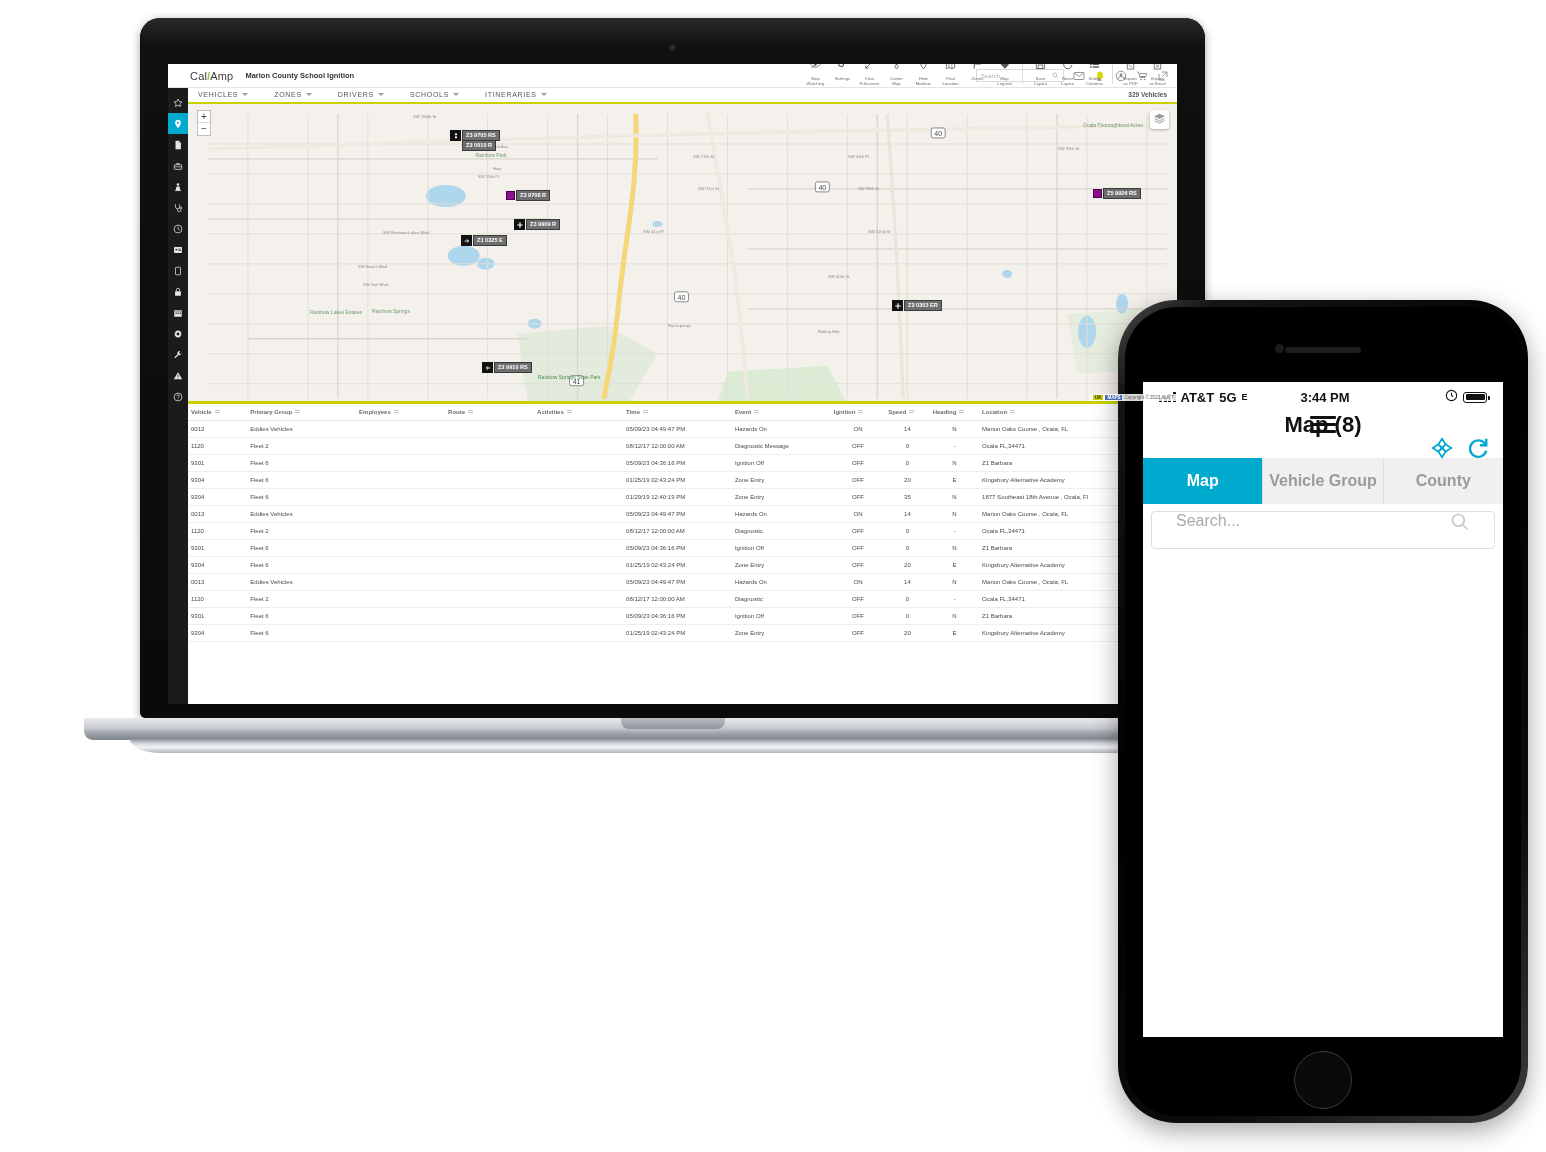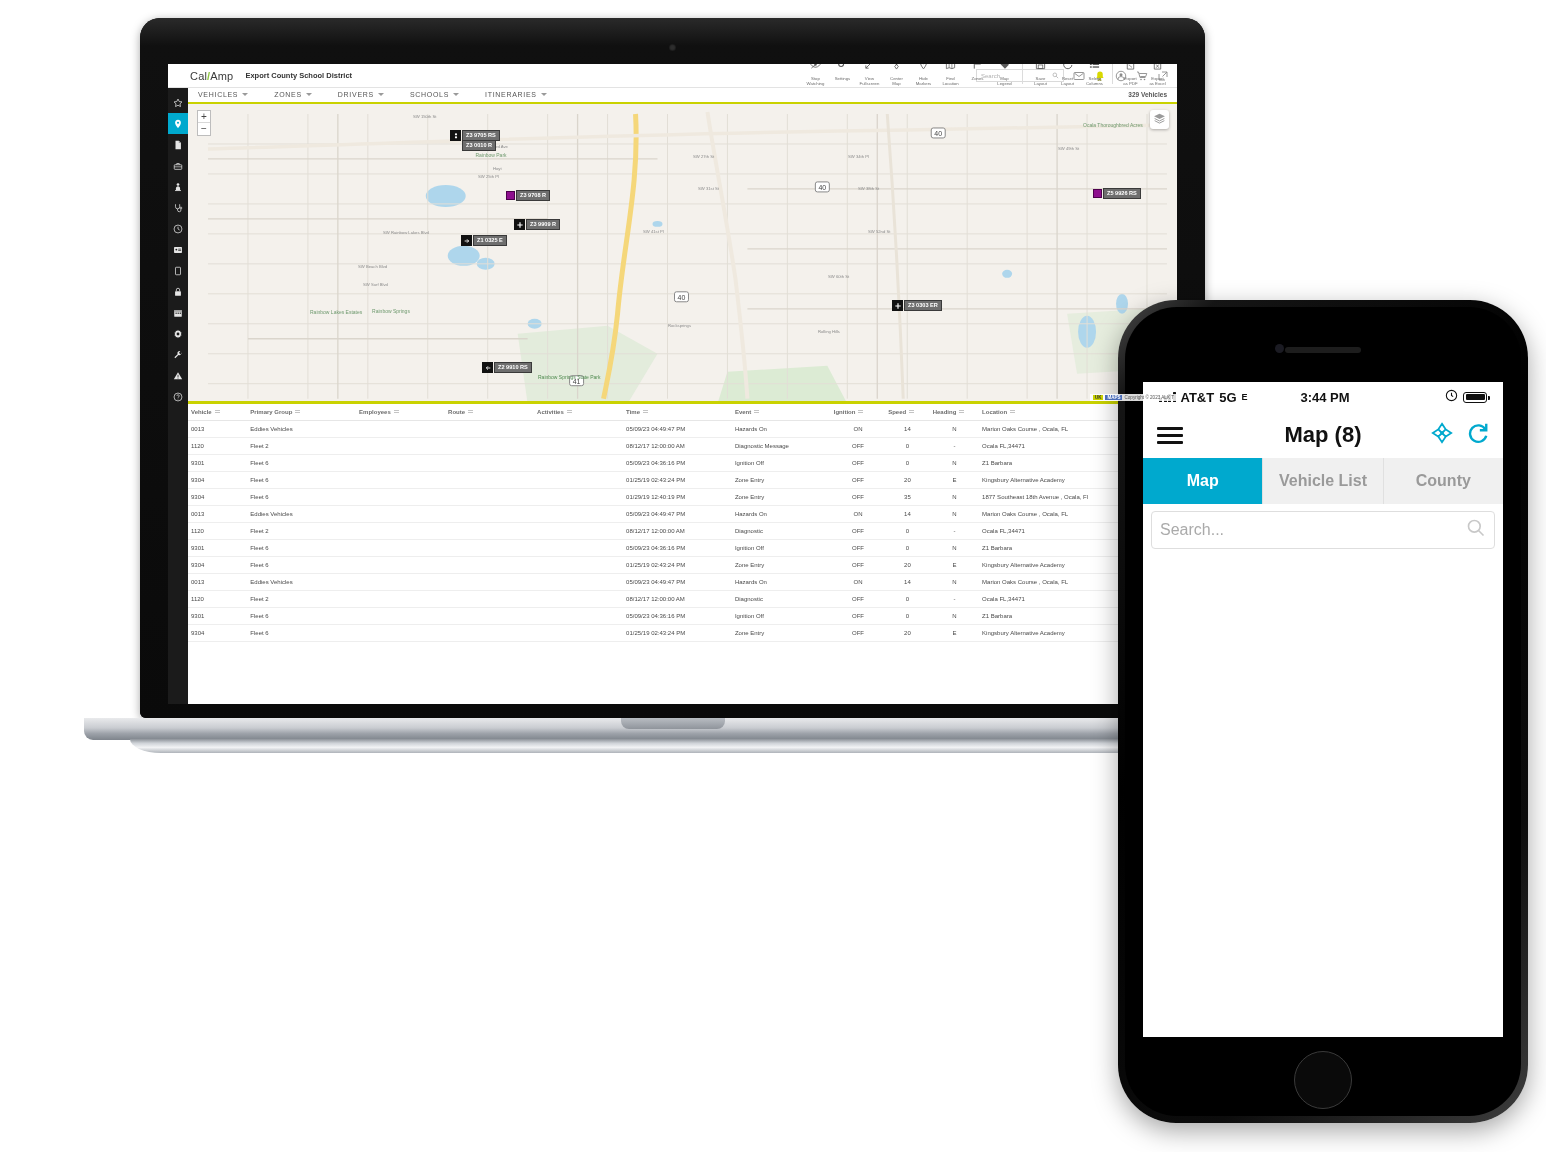--- a/index.html
+++ b/index.html
@@ -210,20 +210,21 @@
   .status .bars i { width: 3px; background: #111; display: block; border-radius: .5px; }
   .status .time { position: absolute; left: 4px; right: 0; text-align: center; pointer-events: none; }
   .status .right { margin-left: auto; display: flex; align-items: center; gap: 5px; }
   .battery { width: 24px; height: 11px; border: 1.5px solid #111; border-radius: 3px; position: relative; }
   .battery::after { content:""; position:absolute; right:-4px; top:3px; width:2px; height:4px; background:#111; border-radius:0 1px 1px 0; }
   .battery i { position: absolute; left: 1.5px; top: 1.5px; bottom: 1.5px; right: 1.5px; background: #111; border-radius: 1px; display: block; }
 
   .navbar {
     height: 46px; display: flex; align-items: center; padding: 0 14px; background: #fff;
     position: relative;
+    flex-direction: column;
   }
   .hamburger { width: 26px; }
   .hamburger i { display: block; height: 3px; background: #111; margin: 4px 0; border-radius: 1px; }
   .navtitle {
     position: absolute; left: 0; right: 0; text-align: center; font-size: 22px;
     font-weight: 700; color: #111; pointer-events: none;
   }
   .navicons { margin-left: auto; display: flex; align-items: center; gap: 14px; z-index: 2; }
   .navicons svg { width: 22px; height: 22px; }
 
@@ -232,21 +233,21 @@
     flex: 1; display: flex; align-items: center; justify-content: center;
     font-size: 16px; font-weight: 700; color: #9a9a9a; background: #f0f0f0;
     border-right: 1px solid #e0e0e0;
   }
   .ptab:last-child { border-right: 0; }
   .ptab.active { background: #00a9ce; color: #fff; }
 
   .psearchwrap { padding: 7px 8px; background: #fff; }
   .psearch {
     height: 38px; border: 1px solid #dedede; border-radius: 4px; display: flex;
-    align-items: center; padding: 0 8px; color: #aaa; font-size: 16px;
+    align-items: flex-start; padding: 0 24px; color: #aaa; font-size: 16px;
   }
   .psearch .mag { margin-left: auto; }
   .psearch svg { width: 20px; height: 20px; }
 
   .pmap { position: relative; flex: 1; overflow: hidden; background: #bfe08f; }
   .mlabel { position: absolute; font-size: 4.2px; color: #8a8a8a; white-space: nowrap; z-index: 2; }
   .mlabel.park { color: #6f9a6f; font-size: 5px; text-align: center; }
 </style>
 </head>
 <body>
@@ -258,21 +259,21 @@
     <div class="webcam"></div>
 
     <div class="screen">
 
       <div class="topbar">
         <div class="brand">
           <span class="brand-cal">Cal</span>
           <span class="brand-slash">/</span>
           <span class="brand-amp">Amp</span>
         </div>
-        <div class="org">Export County School District</div>
+        <div class="org">Marion County School Ignition</div>
 
         <div class="topbar-right">
           <div class="searchbox">
             <span>Search</span>
             <span class="mag">
               <svg viewBox="0 0 16 16" width="7" height="7">
                   <circle cx="6.5" cy="6.5" r="4.2" fill="none" stroke="#9a9a9a" stroke-width="1.4"></circle>
                   <line x1="9.6" y1="9.6" x2="14" y2="14" stroke="#9a9a9a" stroke-width="1.4"></line>
                 </svg>
             </span>
@@ -977,21 +978,21 @@
               </svg></span>
           <span><svg viewBox="0 0 24 24">
                 <path d="M20 8a9 9 0 1 0 1 7" fill="none" stroke="#00a9ce" stroke-width="2.6"></path>
                 <path d="M21 2v7h-7" fill="none" stroke="#00a9ce" stroke-width="2.6"></path>
               </svg></span>
         </span>
       </div>
 
       <div class="ptabs">
         <div class="ptab active">Map</div>
-        <div class="ptab">Vehicle List</div>
+        <div class="ptab">Vehicle Group</div>
         <div class="ptab">County</div>
       </div>
 
       <div class="psearchwrap">
         <div class="psearch">
           <span>Search...</span>
           <span class="mag">
             <svg viewBox="0 0 24 24">
                 <circle cx="10" cy="10" r="7" fill="none" stroke="#c8c8c8" stroke-width="2"></circle>
                 <line x1="15" y1="15" x2="21" y2="21" stroke="#c8c8c8" stroke-width="2"></line>

